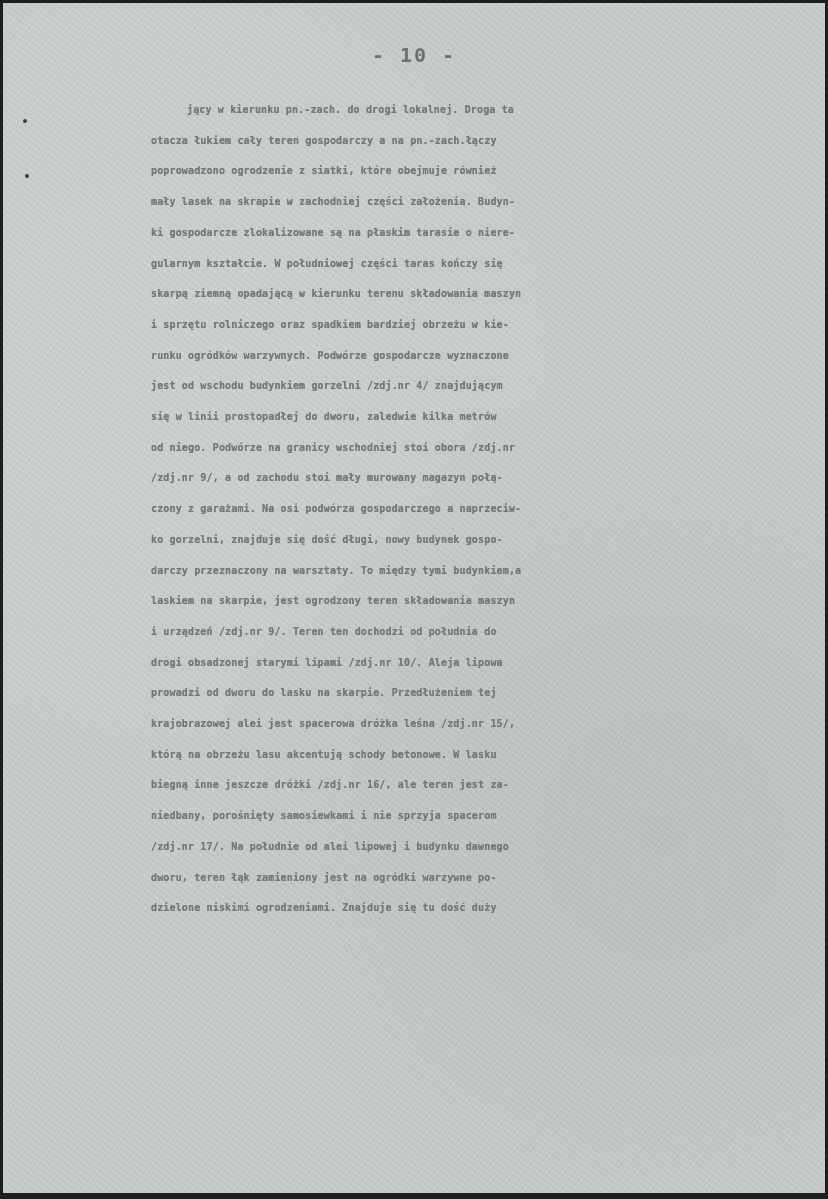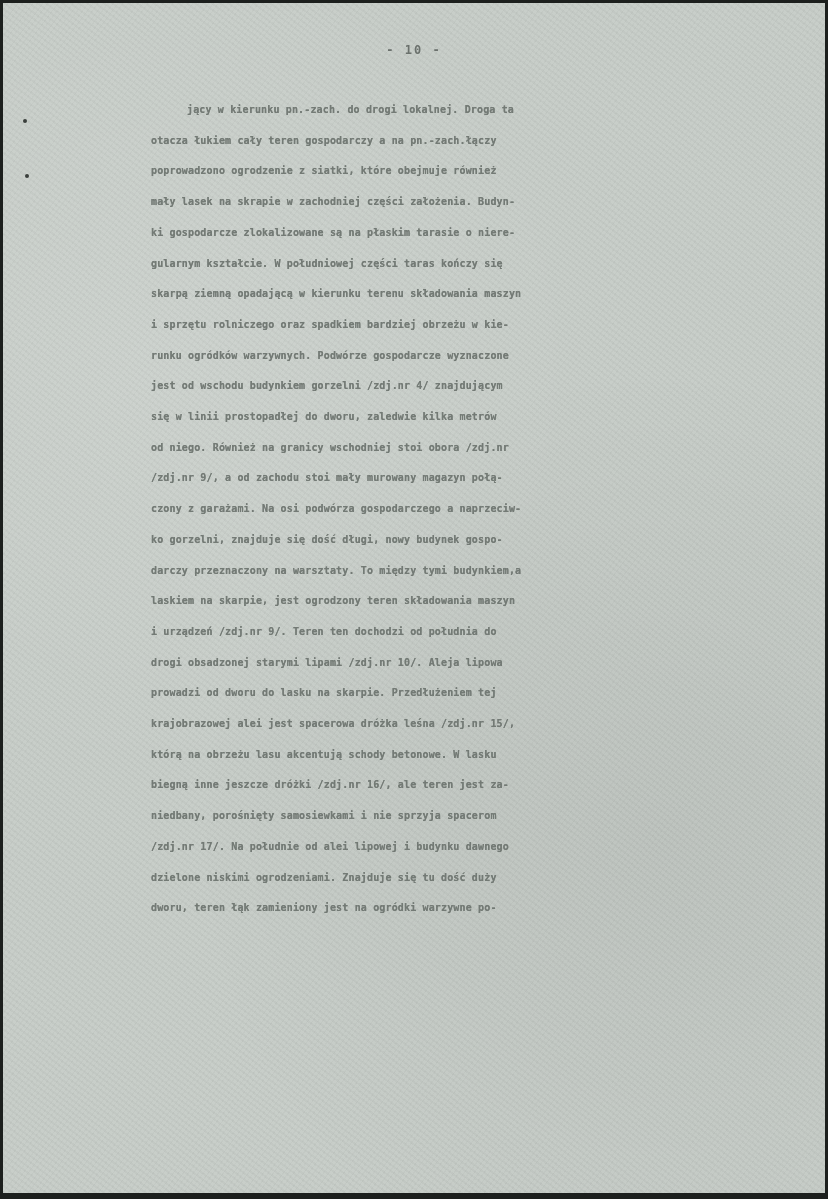--- a/index.html
+++ b/index.html
@@ -34,21 +34,21 @@
       background: #3a3f3c;
     }
     .page-number {
       position: absolute;
       top: 40px;
       left: 0;
       width: 100%;
       text-align: center;
       font-family: "DejaVu Sans Mono", "Liberation Mono", monospace;
       font-weight: bold;
-      font-size: 12px;
+      font-size: 20px;
       color: #6b716d;
       letter-spacing: 2px;
     }
     .body-text {
       position: absolute;
       top: 92px;
       left: 148px;
       width: 640px;
       font-family: "DejaVu Sans Mono", "Liberation Mono", monospace;
       font-weight: bold;
@@ -80,30 +80,30 @@
     <span class="line">otacza łukiem cały teren gospodarczy a na pn.-zach.łączy</span>
     <span class="line">poprowadzono ogrodzenie z siatki, które obejmuje również</span>
     <span class="line">mały lasek na skrapie w zachodniej części założenia. Budyn-</span>
     <span class="line">ki gospodarcze zlokalizowane są na płaskim tarasie o niere-</span>
     <span class="line">gularnym kształcie. W południowej części taras kończy się</span>
     <span class="line">skarpą ziemną opadającą w kierunku terenu składowania maszyn</span>
     <span class="line">i sprzętu rolniczego oraz spadkiem bardziej obrzeżu w kie-</span>
     <span class="line">runku ogródków warzywnych. Podwórze gospodarcze wyznaczone</span>
     <span class="line">jest od wschodu budynkiem gorzelni /zdj.nr 4/ znajdującym</span>
     <span class="line">się w linii prostopadłej do dworu, zaledwie kilka metrów</span>
-    <span class="line">od niego. Również na granicy wschodniej stoi obora /zdj.nr</span>
+    <span class="line">od niego. Podwórze na granicy wschodniej stoi obora /zdj.nr</span>
     <span class="line">/zdj.nr 9/, a od zachodu stoi mały murowany magazyn połą-</span>
     <span class="line">czony z garażami. Na osi podwórza gospodarczego a naprzeciw-</span>
     <span class="line">ko gorzelni, znajduje się dość długi, nowy budynek gospo-</span>
     <span class="line">darczy przeznaczony na warsztaty. To między tymi budynkiem,a</span>
     <span class="line">laskiem na skarpie, jest ogrodzony teren składowania maszyn</span>
     <span class="line">i urządzeń /zdj.nr 9/. Teren ten dochodzi od południa do</span>
     <span class="line">drogi obsadzonej starymi lipami /zdj.nr 10/. Aleja lipowa</span>
     <span class="line">prowadzi od dworu do lasku na skarpie. Przedłużeniem tej</span>
     <span class="line">krajobrazowej alei jest spacerowa dróżka leśna /zdj.nr 15/,</span>
     <span class="line">którą na obrzeżu lasu akcentują schody betonowe. W lasku</span>
     <span class="line">biegną inne jeszcze dróżki /zdj.nr 16/, ale teren jest za-</span>
     <span class="line">niedbany, porośnięty samosiewkami i nie sprzyja spacerom</span>
     <span class="line">/zdj.nr 17/. Na południe od alei lipowej i budynku dawnego</span>
+    <span class="line">dworu, teren łąk zamieniony jest na ogródki warzywne po-</span>
     <span class="line">dzielone niskimi ogrodzeniami. Znajduje się tu dość duży</span>
-    <span class="line">dworu, teren łąk zamieniony jest na ogródki warzywne po-</span>
   </div>
 </div>
 
 </body></html>

